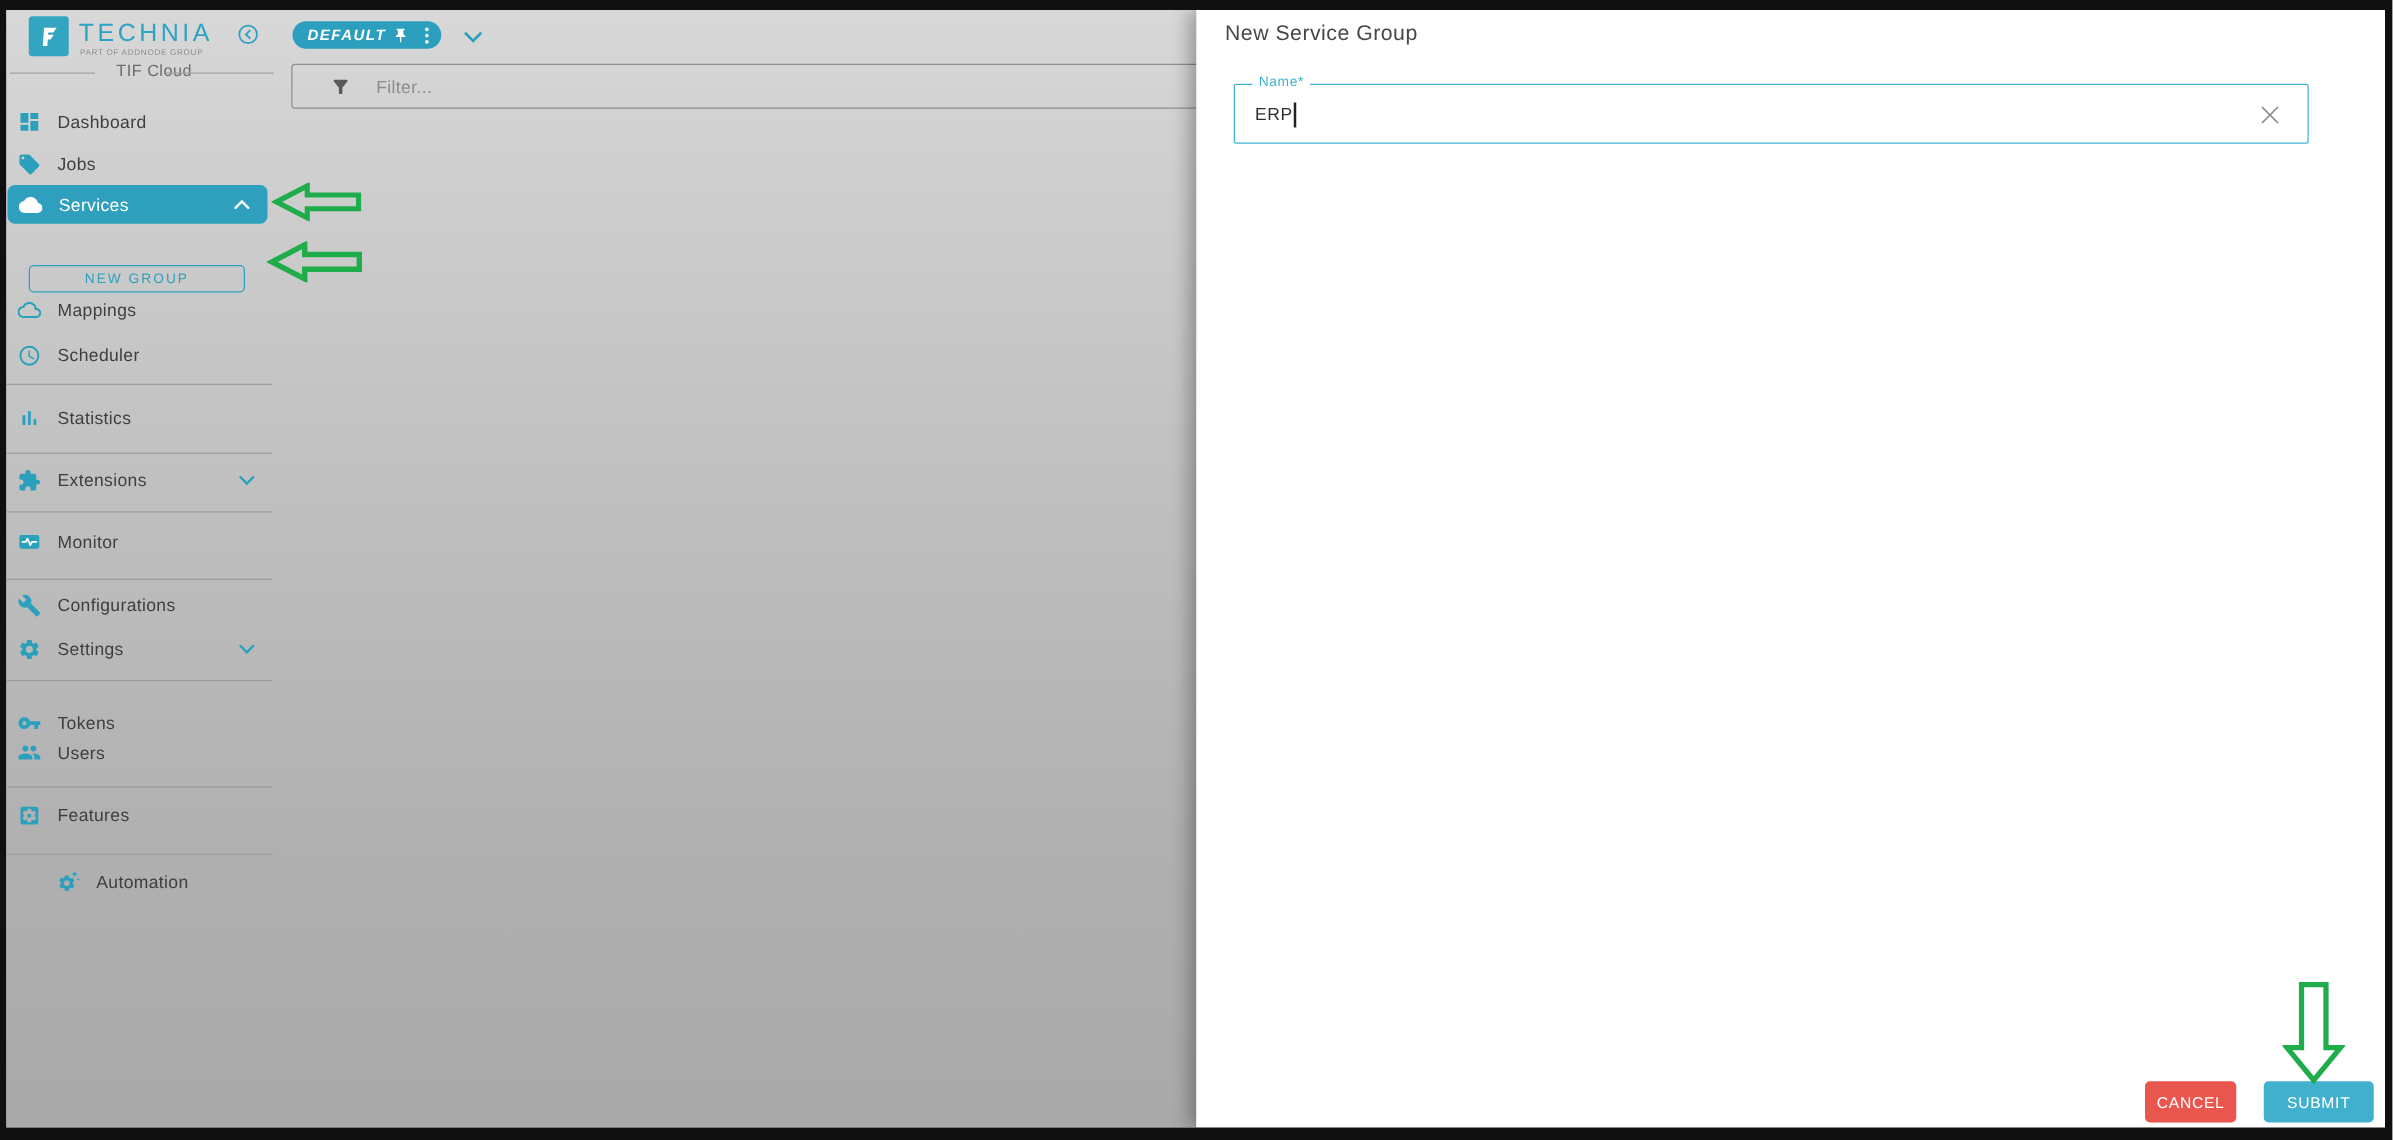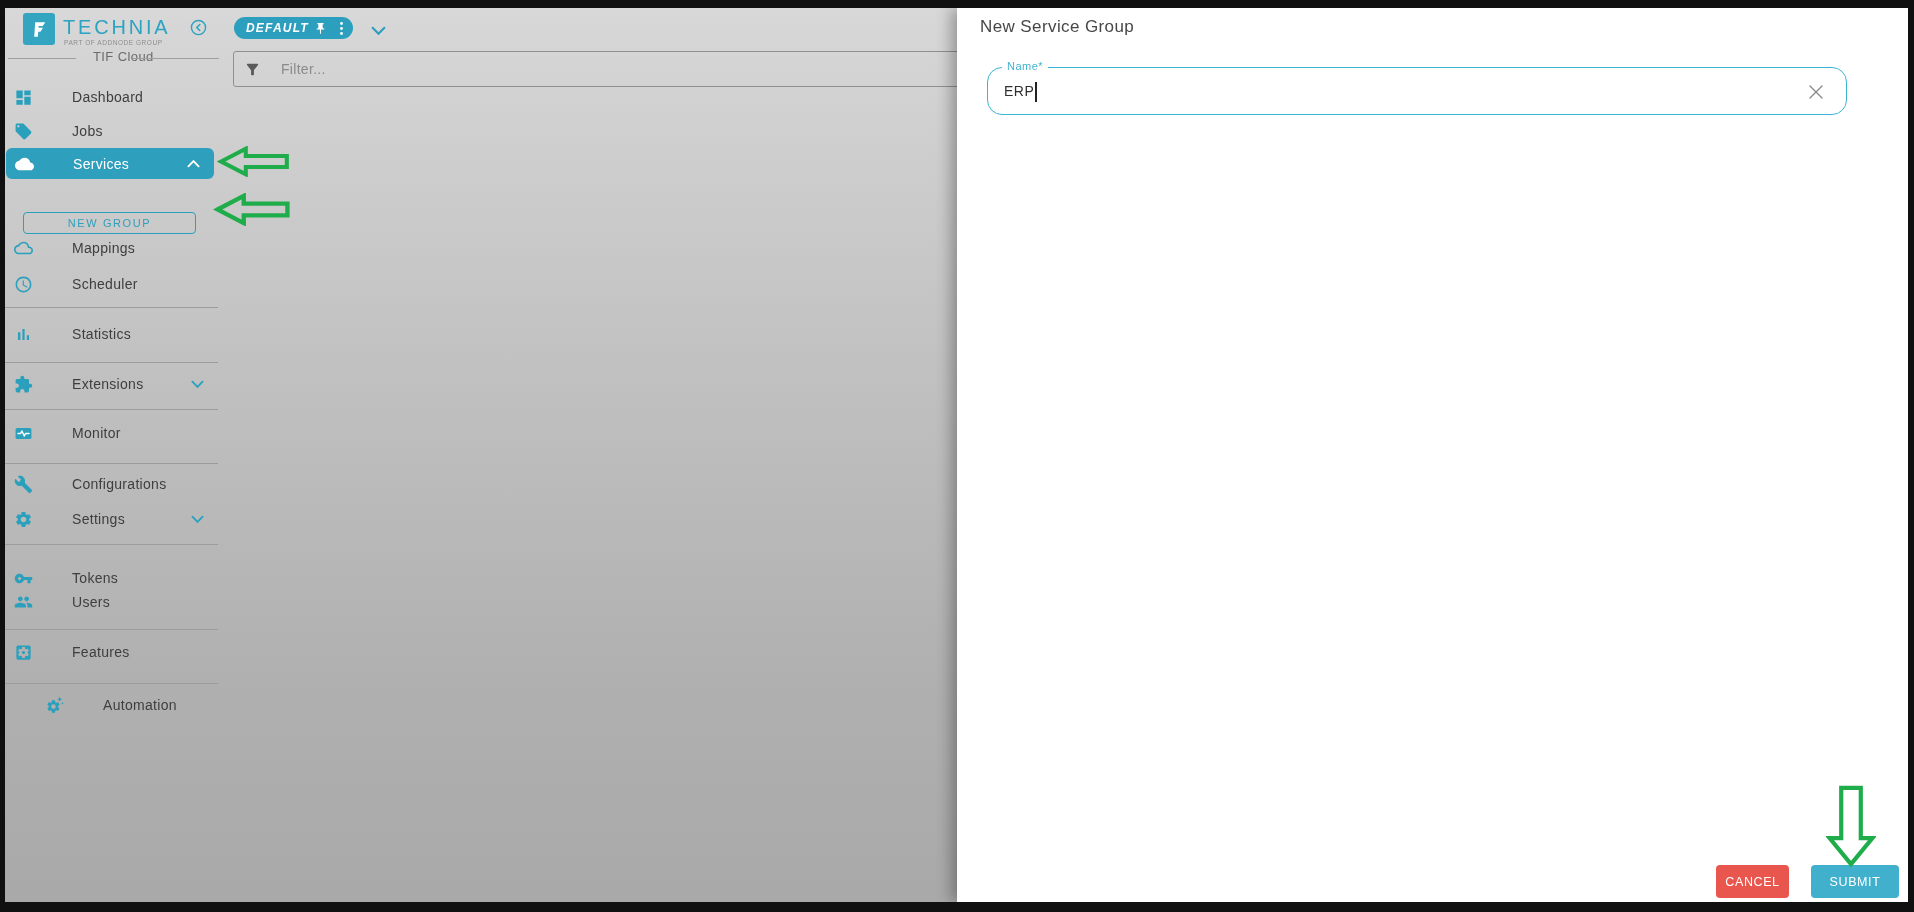--- a/index.html
+++ b/index.html
@@ -21,38 +21,38 @@
   .env-pill .pin { margin-left:5px; display:flex; }
   .env-pill .dots { margin-left:12px; display:flex; cursor:pointer; }
   .env-chevron { position:absolute; left:366px; top:14px; }
 
   .appname-row { position:absolute; left:0; top:41px; width:214px; height:18px; }
   .appname-row .ln { position:absolute; top:9px; height:1px; background:#a0a0a0; }
   .ln.l1 { left:3px; width:68px; }
   .ln.l2 { left:128px; width:86px; }
   .appname { position:absolute; left:88px; top:0; width:50px; text-align:center; font-size:13px; color:#6c6c6c; letter-spacing:0.4px; white-space:nowrap; }
 
-  .filter-box { position:absolute; left:228px; top:43px; width:728px; height:36px; border:1px solid #8f8f8f; border-radius:3px; display:flex; align-items:center; padding-left:10px; }
+  .filter-box { position:absolute; left:228px; top:43px; width:728px; height:36px; border:1px solid #8f8f8f; border-radius:3px; display:flex; align-items:center; padding-left:30px; }
   .filter-box .ph { margin-left:20px; font-size:14px; color:#8b8b8b; letter-spacing:0.3px; }
 
   
-  .nav-item { position:absolute; left:0; width:213px; height:30px; display:flex; align-items:center; cursor:pointer;gap:26px; }
+  .nav-item { position:absolute; left:0; width:213px; height:30px; display:flex; align-items:center; cursor:pointer; }
   .nav-item .ico { width:19px; height:19px; margin-left:9px; display:flex; align-items:center; justify-content:center; flex:0 0 auto; }
   .nav-item .lbl { margin-left:13px; font-size:14px; color:#3e3e3e; letter-spacing:0.3px; }
   .nav-item .chev { position:absolute; right:14px; display:flex; }
   .nav-item.selected { left:1px; width:208px; height:31px; background:#2e9fbc; border-radius:6px; }
   .nav-item.selected .lbl { color:#ffffff; }
   .divider { position:absolute; left:0; width:213px; height:1px; background:#9c9c9c; }
 
   .new-group-btn { position:absolute; left:18px; top:188px; width:173px; height:22px; border:1px solid #2e9fbc; border-radius:4px; background:transparent; color:#2e9fbc; font-size:11px; letter-spacing:1.6px; font-family:"Liberation Sans",sans-serif; cursor:pointer;margin-top:16px; }
 
   
   .drawer { position:absolute; left:952px; top:0; width:951px; height:894px; background:#ffffff; box-shadow:-6px 0 14px rgba(0,0,0,0.30); }
   .drawer-title { position:absolute; left:23px; top:9px; font-size:17px; color:#474747; letter-spacing:0.4px; }
-  .name-field { position:absolute; left:30px; top:59px; width:860px; height:48px; border:1.5px solid #3cb5d3; border-radius:15px; }
+  .name-field { position:absolute; left:30px; top:59px; width:860px; height:48px; border:1.5px solid #3cb5d3; border-radius:2px; }
   .name-field .float-label { position:absolute; left:14px; top:-8px; background:#ffffff; padding:0 5px; font-size:11px; color:#3fb3d1; letter-spacing:0.5px; }
   .name-input { position:absolute; left:16px; top:1px; width:820px; height:43px; border:none; outline:none; font-size:14px; color:#2f2f2f; letter-spacing:0.5px; font-family:"Liberation Sans",sans-serif; background:transparent; }
   .caret { position:absolute; left:47px; top:14px; width:1.5px; height:20px; background:#222222; }
   .clear-x { position:absolute; right:22px; top:16px; width:16px; height:16px; cursor:pointer; }
 
   .btn { position:absolute; top:857px; height:33px; border:none; border-radius:4px; color:#ffffff; font-size:12.5px; letter-spacing:0.6px; font-family:"Liberation Sans",sans-serif; cursor:pointer; }
   .btn.cancel { left:759px; width:73px; background:#e9564e; }
   .btn.submit { left:854px; width:88px; background:#41b0cd; }
 
   

